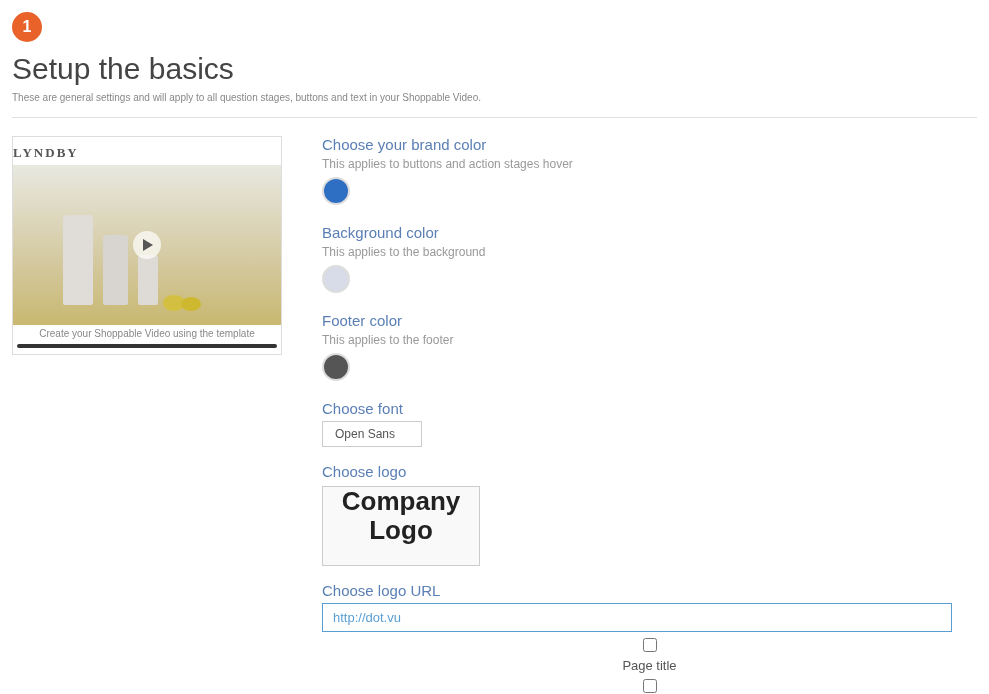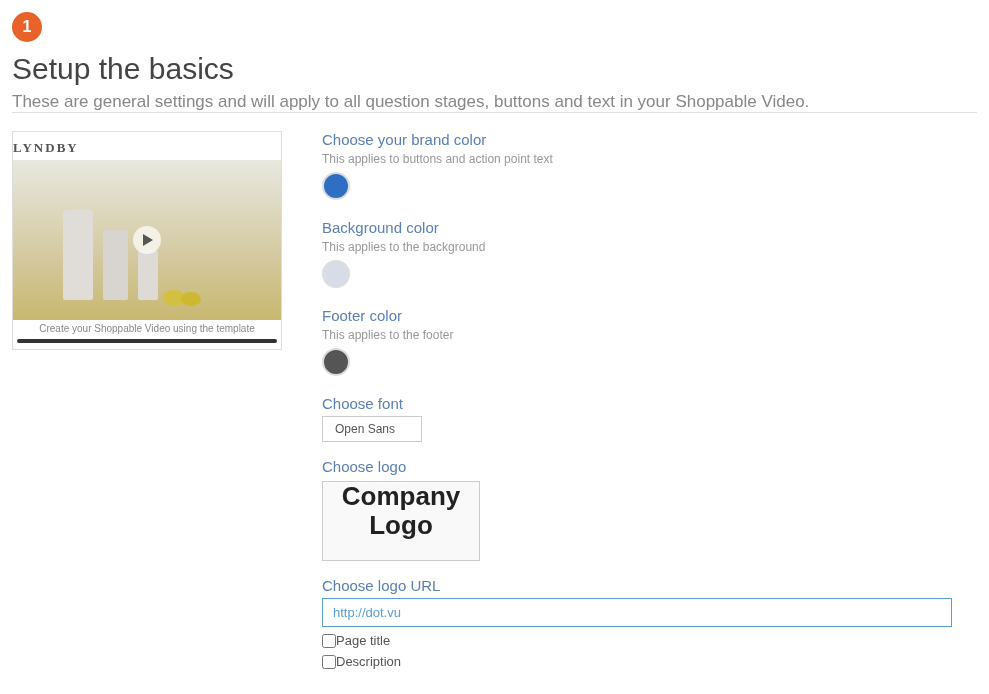--- a/index.html
+++ b/index.html
@@ -29,22 +29,23 @@
       justify-content: center;
       margin-bottom: 10px;
     }
     .section-title {
       font-size: 30px;
       font-weight: 400;
       color: #444;
       margin-bottom: 6px;
     }
     .section-subtitle {
-      font-size: 17px;
+      font-size: 10px;
       color: #888;
+      margin-bottom: 14px;
     }
     .divider {
       border: none;
       border-top: 1px solid #e0e0e0;
       margin-bottom: 18px;
     }
     .content-area {
       display: flex;
       gap: 40px;
     }
@@ -223,23 +224,25 @@
       border: 1px solid #5a9fd4;
       padding: 6px 10px;
       font-size: 13px;
       color: #5a9fd4;
       outline: none;
       display: block;
     }
     .checkbox-row {
       display: flex;
       align-items: center;
+      gap: 6px;
       margin-top: 6px;
       font-size: 13px;
       color: #555;
+      flex-direction: column;
     }
     .checkbox-row input[type="checkbox"] {
       width: 14px;
       height: 14px;
       cursor: pointer;
     }
   </style>
 </head>
 <body>
 
@@ -269,21 +272,21 @@
         </div>
         <p class="preview-caption">Create your Shoppable Video using the template</p>
         <div class="preview-progress-bar"></div>
       </div>
     </div>
 
     <div class="settings-panel">
 
       <div class="setting-group">
         <div class="setting-label">Choose your brand color</div>
-        <div class="setting-description">This applies to buttons and action point text</div>
+        <div class="setting-description">This applies to buttons and action stages hover</div>
         <div class="color-swatch blue"></div>
       </div>
 
       <div class="setting-group">
         <div class="setting-label">Background color</div>
         <div class="setting-description">This applies to the background</div>
         <div class="color-swatch light-gray"></div>
       </div>
 
       <div class="setting-group">

